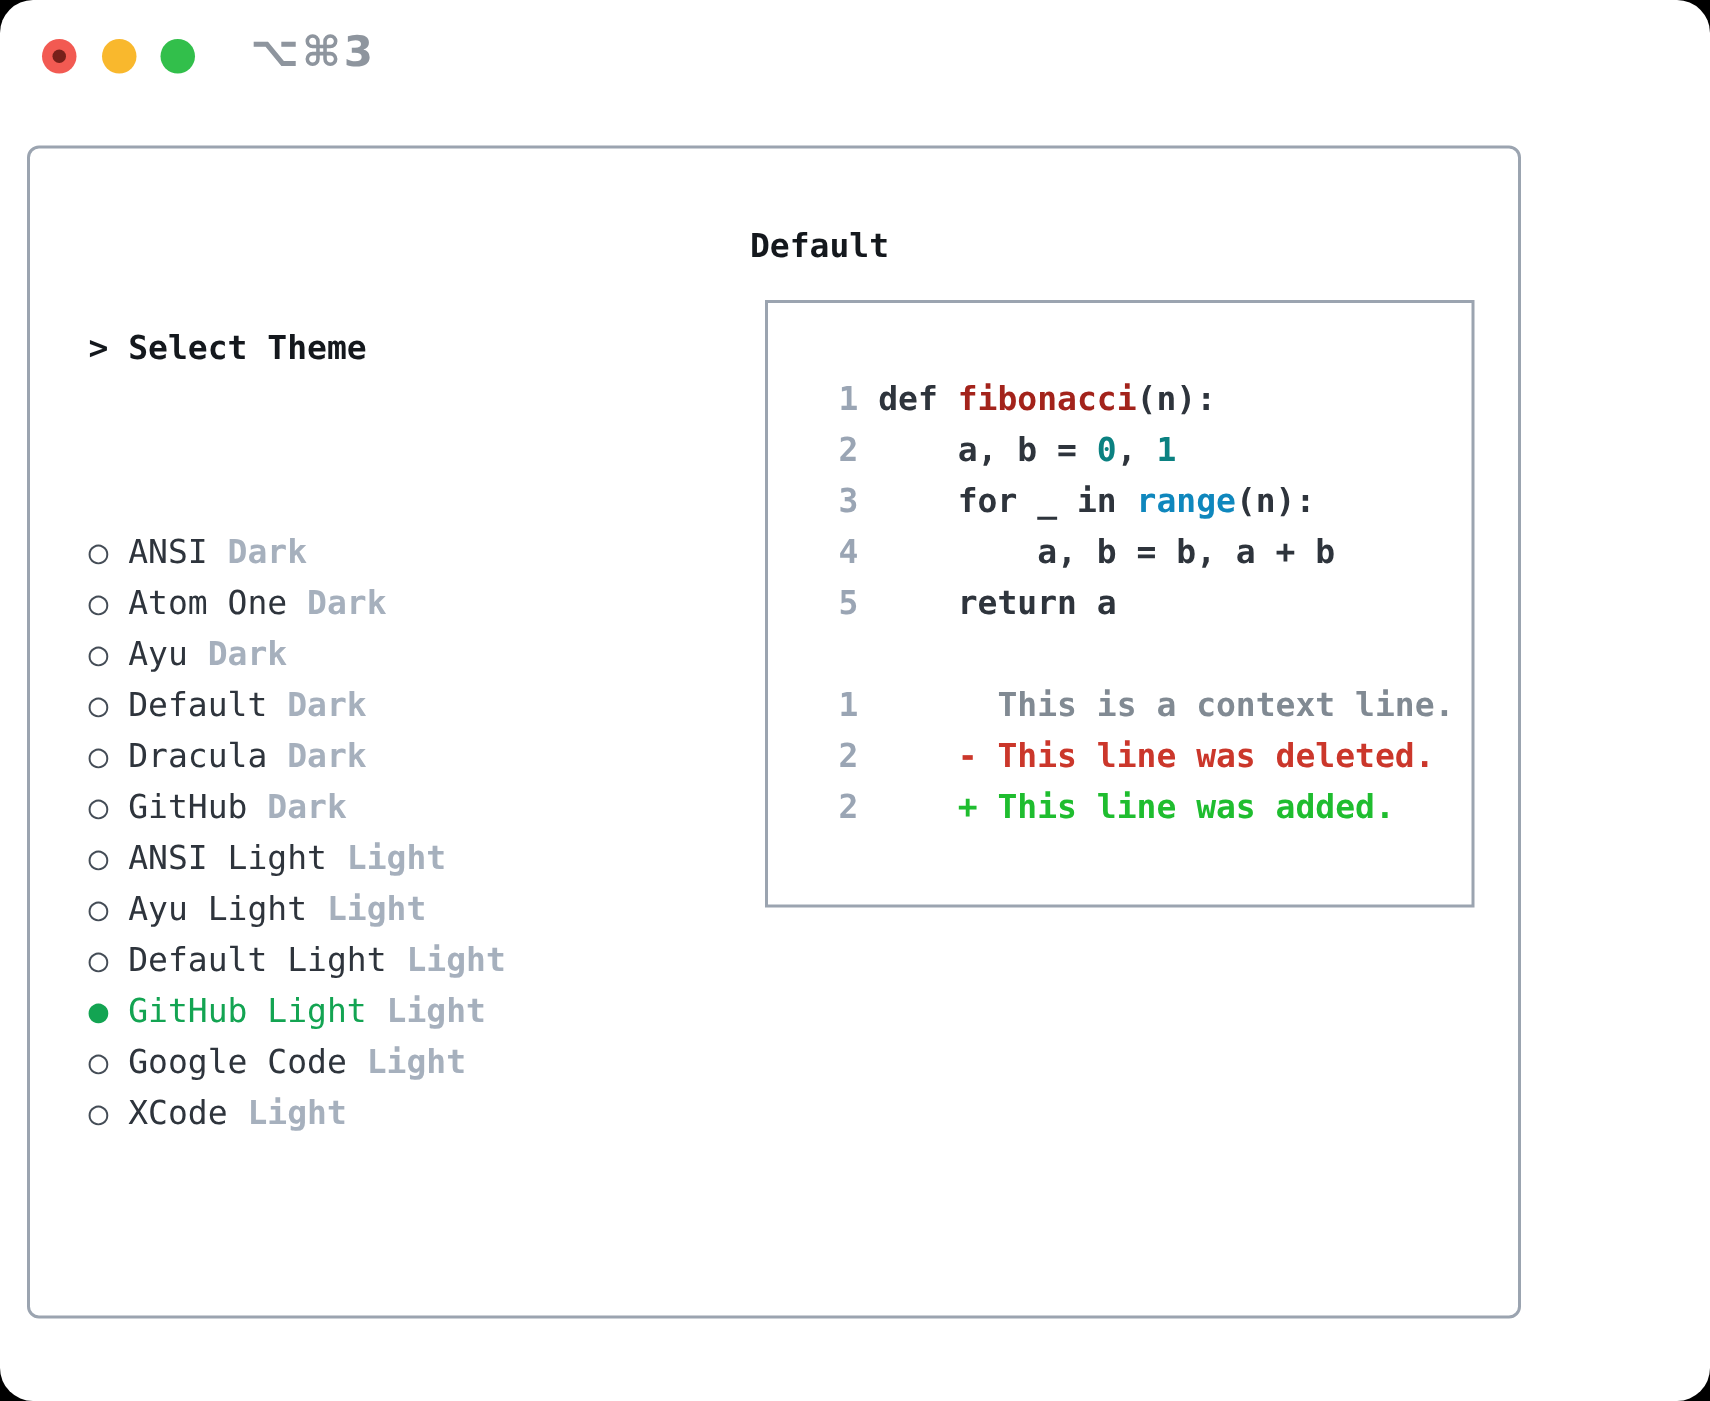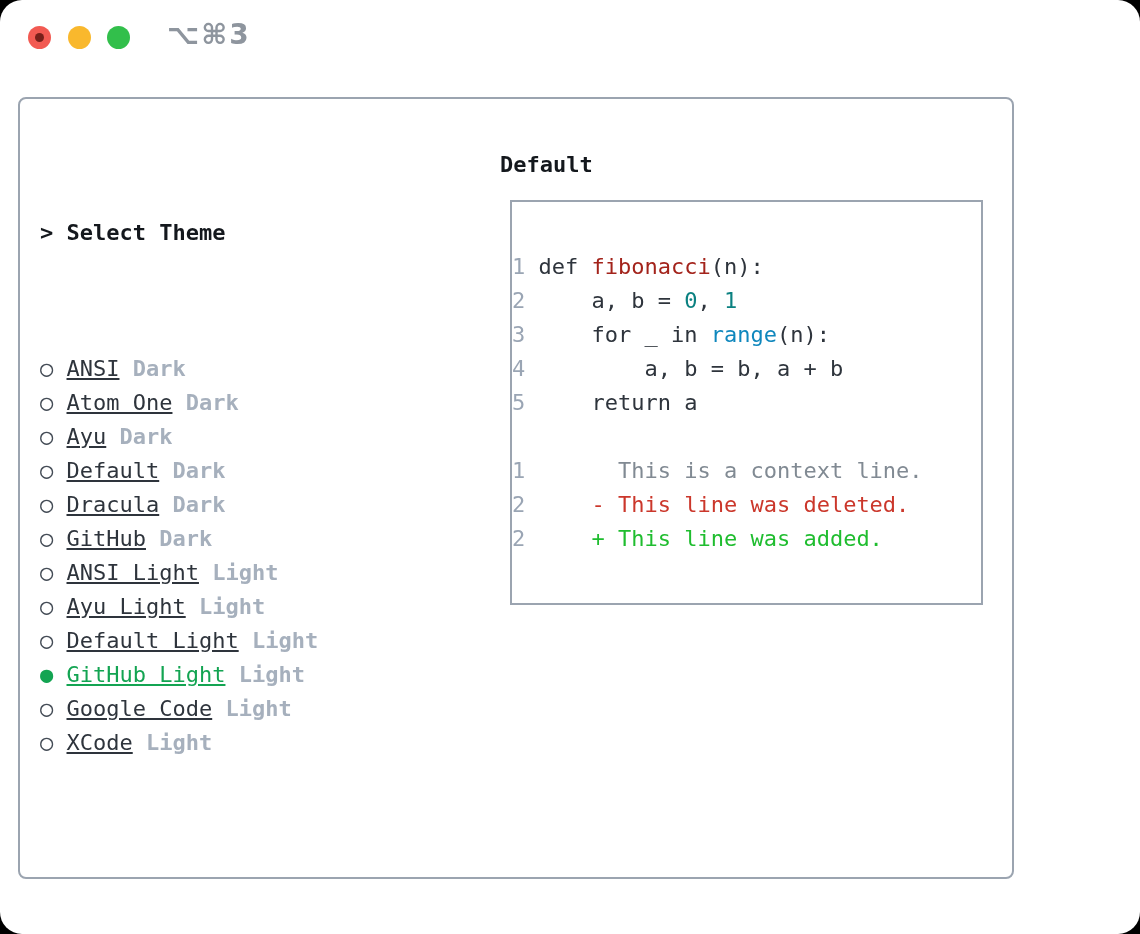--- a/index.html
+++ b/index.html
@@ -14,33 +14,33 @@
   .light-yellow{left:68px;background:var(--traffic_yellow);}
   .light-green{left:107px;background:var(--traffic_green);}
   .title-glyph{position:absolute;left:167px;top:18px;font-family:"DejaVu Sans",sans-serif;
           font-size:28px;font-weight:700;color:var(--title_gray);letter-spacing:2px;}
   
   .panel{position:absolute;left:18px;top:97px;width:992px;height:778px;
           border:2px solid var(--frame_border);border-radius:8px;background:#fff;}
   
   .left-col{position:absolute;left:20px;top:49px;font-size:22px;line-height:34px;
           white-space:pre;color:var(--text_primary);}
-  .row{height:34px;}
+  .row{height:34px;margin-left:19px;}
   .heading{font-weight:bold;color:var(--text_heading);}
   .marker{color:var(--radio_gray);}
   .selected .marker,.selected .tname{color:var(--accent_green);}
-  .tname{color:var(--text_primary);text-decoration:underline;}
+  .tname{color:var(--text_primary);}
   .variant{color:var(--text_muted);font-weight:bold;}
   .apply-block{margin-top:34px;}
   
   .preview-head{position:absolute;left:480px;top:49px;font-size:22px;line-height:34px;
           font-weight:bold;color:var(--text_heading);}
   .preview-box{position:absolute;left:490px;top:101px;width:469px;height:401px;
           border:2px solid var(--frame_border);background:#fff;}
-  .code{position:absolute;left:0;top:48px;font-size:22px;line-height:34px;white-space:pre;}
+  .code{position:absolute;left:28px;top:48px;font-size:22px;line-height:34px;white-space:pre;font-weight:bold;}
   .ln{color:var(--line_number);}
   .code-t{color:var(--code_text);}
   .fn{color:var(--fn_red);}
   .num{color:var(--num_teal);}
   .builtin{color:var(--builtin_blue);}
   .ctx{color:var(--ctx_gray);}
   .del{color:var(--del_red);}
   .add{color:var(--add_green);}
 </style>
 </head>

